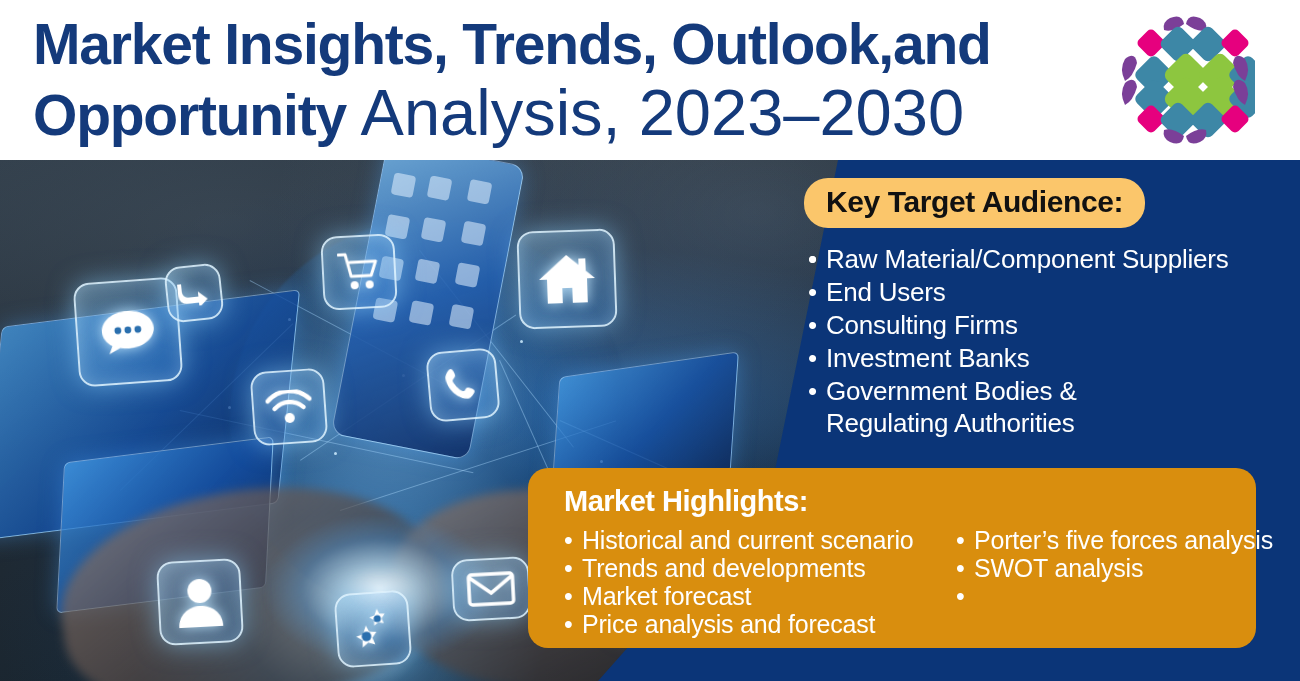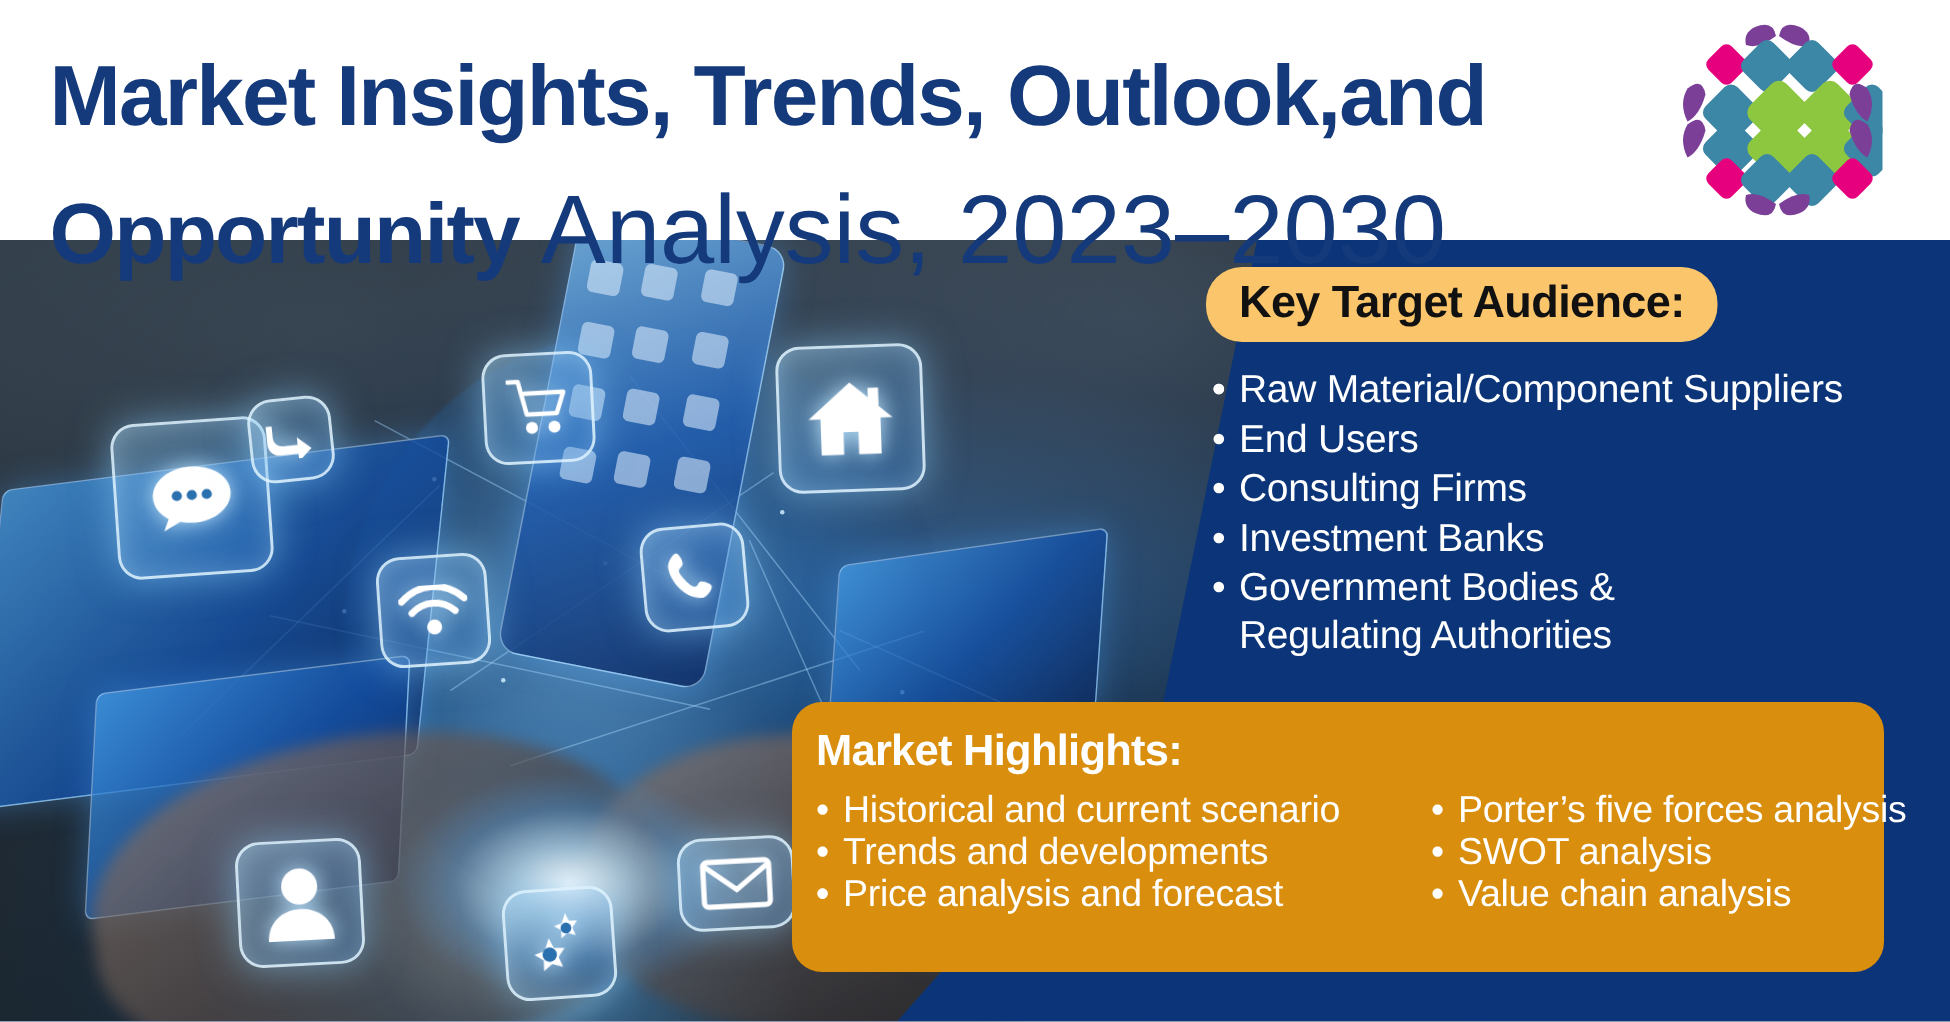--- a/index.html
+++ b/index.html
@@ -17,21 +17,20 @@
     background:#ffffff; z-index:6;
   }
   .title-wrap {
     position:absolute; left:33px; top:9px; width:1020px;
   }
   .title-line {
     color:#143A7B;
     font-family:"Liberation Sans", sans-serif;
     letter-spacing:-1.2px;
     white-space:nowrap;
-    margin-top:20px;
   }
   .title-line1 { font-size:57px; font-weight:bold; line-height:70px; }
   .title-line2 { font-size:57px; font-weight:bold; line-height:68px; }
   .title-line2 .light {
     font-weight:normal; font-size:65px; letter-spacing:0px;
   }
 
   
   .logo {
     position:absolute; right:45px; top:12px; width:140px; height:136px; z-index:7;
@@ -149,21 +148,21 @@
   }
   .aud-item .bul { position:absolute; left:4px; top:0; }
   .aud-item .sub { display:block; padding-left:0px; white-space:nowrap; }
 
   
   .highlights {
     position:absolute; left:528px; top:468px; width:728px; height:180px;
     background:#D98E0E;
     border-radius:20px;
     z-index:5;
-    padding:16px 0 0 16px;
+    padding:16px 0 0 36px;
   }
   .hl-title {
     color:#ffffff; font-size:29px; font-weight:bold; letter-spacing:-0.5px;
     line-height:34px; margin-bottom:8px;
   }
   .hl-cols { display:flex; }
   .hl-col { }
   .hl-col.left { width:410px; }
   .hl-col.right { width:300px; }
   .hl-item {
@@ -340,38 +339,38 @@
         <div class="hl-item">
           <span class="bul">•</span>
           <span>Historical and current scenario</span>
         </div>
         <div class="hl-item">
           <span class="bul">•</span>
           <span>Trends and developments</span>
         </div>
         <div class="hl-item">
           <span class="bul">•</span>
+          <span>Market forecast</span>
         </div>
         <div class="hl-item">
           <span class="bul">•</span>
           <span>Price analysis and forecast</span>
         </div>
       </div>
       <div class="hl-col right">
         <div class="hl-item">
           <span class="bul">•</span>
           <span>Porter’s five forces analysis</span>
         </div>
         <div class="hl-item">
           <span class="bul">•</span>
           <span>SWOT analysis</span>
         </div>
         <div class="hl-item">
           <span class="bul">•</span>
-          <span>Value chain analysis</span>
         </div>
       </div>
     </div>
   </div>
 
   <div class="header">
     <div class="title-wrap">
       <div class="title-line title-line1">Market Insights, Trends, Outlook,and</div>
       <div class="title-line title-line2"><span>Opportunity</span> <span class="light">Analysis, 2023–2030</span></div>
     </div>

